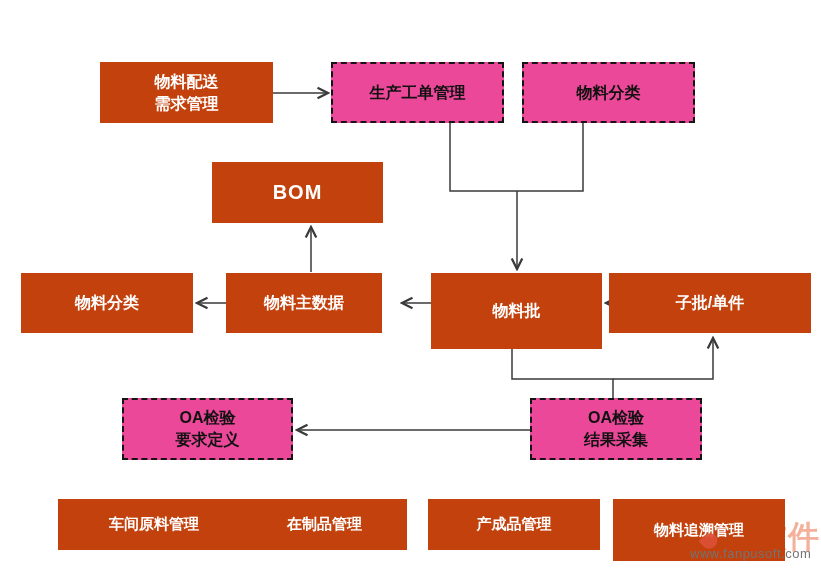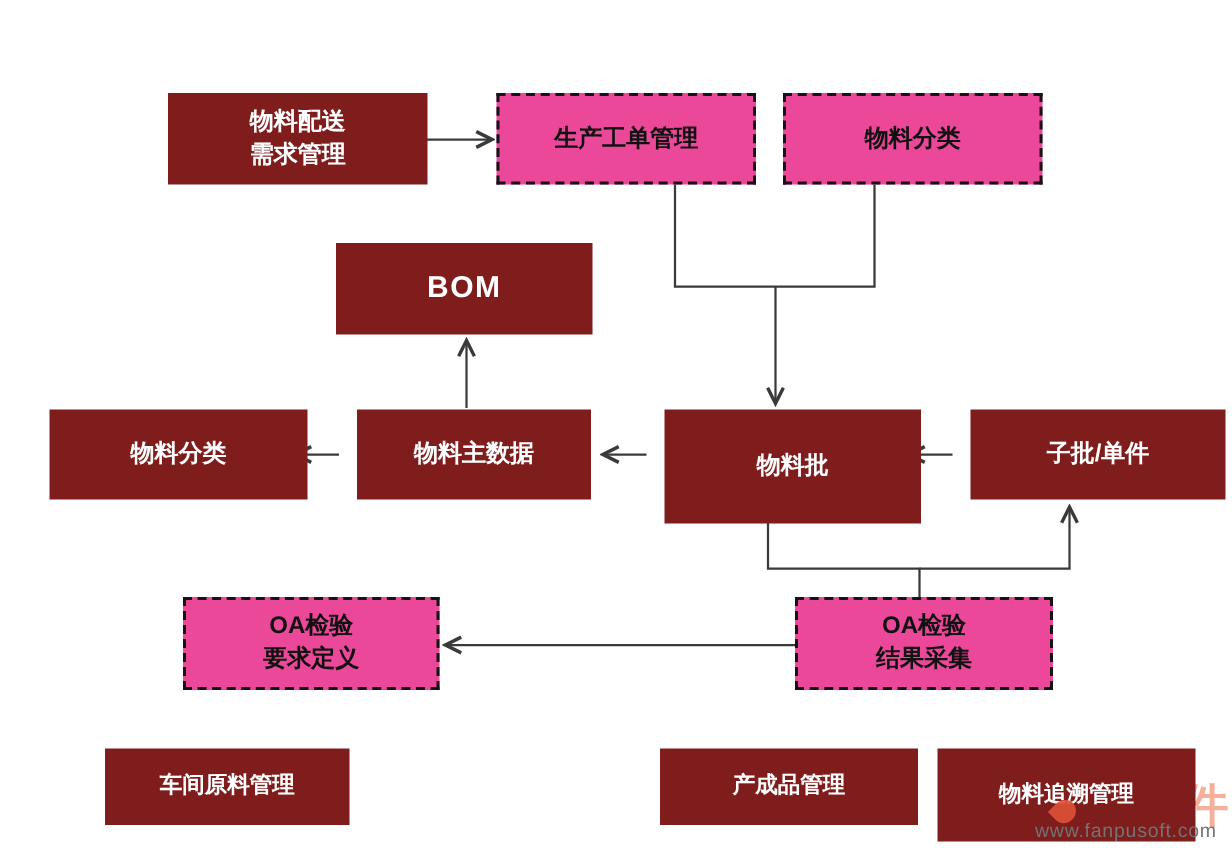--- a/index.html
+++ b/index.html
@@ -17,24 +17,23 @@
     position:absolute;
     z-index:2;
     box-sizing:border-box;
     display:flex; align-items:center; justify-content:center;
     text-align:center;
     font-weight:bold;
     white-space:pre-line;
     line-height:1.35;
   }
   .solid {
-    background:#7f1d1d;
+    background:#c2410c;
     color:#ffffff;
     font-size:16px;
-    margin-left:12px;
   }
   .solid.small { font-size:15px; }
   .bom { font-size:20px; letter-spacing:1px; }
   .dashed {
     border:2px dashed #141414;
     background:#ec4899;
     color:#111111;
     font-size:16px;
   }
   .watermark-logo {
@@ -98,30 +97,31 @@
   <div class="node dashed" style="left:522px;top:62px;width:173px;height:61px">物料分类</div>
 
   <div class="node solid bom" style="left:212px;top:162px;width:171px;height:61px">BOM</div>
 
   <div class="node solid" style="left:21px;top:273px;width:172px;height:60px">物料分类</div>
 
   <div class="node solid" style="left:226px;top:273px;width:156px;height:60px">物料主数据</div>
 
   <div class="node solid" style="left:431px;top:273px;width:171px;height:76px">物料批</div>
 
-  <div class="node solid" style="left:635px;top:273px;width:170px;height:60px">子批/单件</div>
+  <div class="node solid" style="left:609px;top:273px;width:202px;height:60px">子批/单件</div>
 
   <div class="node dashed" style="left:122px;top:398px;width:171px;height:62px">OA检验
 要求定义</div>
 
   <div class="node dashed" style="left:530px;top:398px;width:172px;height:62px">OA检验
 结果采集</div>
 
-  <div class="node solid small" style="left:58px;top:499px;width:163px;height:51px">车间原料管理</div>
+  <div class="node solid small" style="left:58px;top:499px;width:192px;height:51px">车间原料管理</div>
 
+  <div class="node solid small" style="left:242px;top:499px;width:165px;height:51px">在制品管理</div>
 
   <div class="node solid small" style="left:428px;top:499px;width:172px;height:51px">产成品管理</div>
 
   <div class="node solid small" style="left:613px;top:499px;width:172px;height:62px">物料追溯管理</div>
 
   <div class="watermark-drop"></div>
   <div class="watermark-url">www.fanpusoft.com</div>
 
 </div>
 

